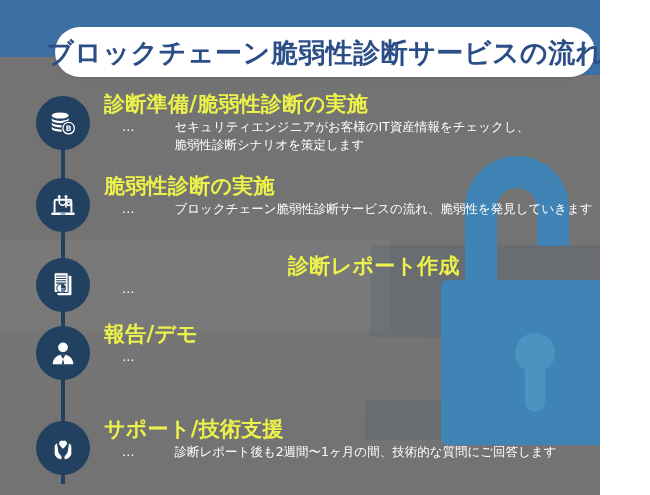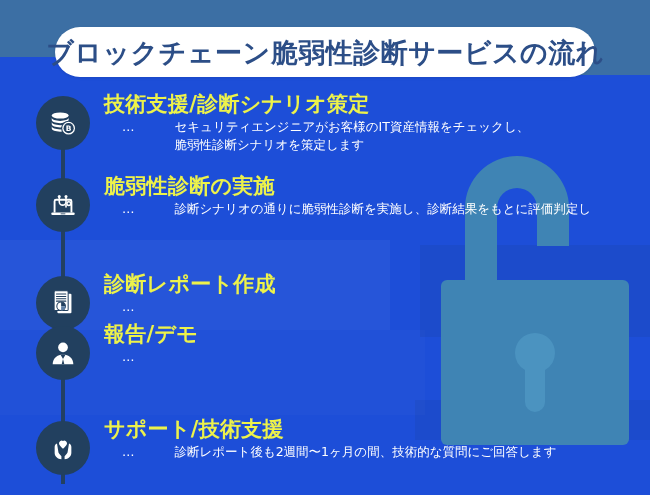--- a/index.html
+++ b/index.html
@@ -8,23 +8,23 @@
   }
   body {
     width: 650px;
     height: 495px;
     overflow: hidden;
     font-family: "DejaVu Sans", "Liberation Sans", sans-serif;
   }
 
   #infographic {
     position: relative;
-    width: 650px;
+    width: 600px;
     height: 495px;
-    background: #1d4ed8;
+    background: #737373;
     overflow: hidden;
   }
 
   
   .bg-top-band {
     position: absolute;
     left: 0; top: 0;
     width: 650px;
     height: 57px;
     background: #3c6fa4;
@@ -114,21 +114,21 @@
   }
 
   .step {
     position: absolute;
     left: 0;
     width: 650px;
     height: 80px;
   }
   .step-0 { top: 0px; }
   .step-1 { top: 82px; text-decoration: underline; }
-  .step-2 { top: 180px; }
+  .step-2 { top: 162px; text-align: center; }
   .step-3 { top: 230px; text-decoration: underline; }
   .step-4 { top: 325px; }
 
   .step-icon-wrap {
     position: absolute;
     left: 36px;
     top: 4px;
     width: 54px;
     height: 54px;
     border-radius: 50%;
@@ -211,21 +211,21 @@
             <path d="M4 15 c0 1.8 4 3.3 9 3.3 s9 -1.5 9 -3.3 l0 2.4 c0 1.8 -4 3.3 -9 3.3 s-9 -1.5 -9 -3.3 z"></path>
             <path d="M4 19.5 c0 1.8 4 3.3 9 3.3 s9 -1.5 9 -3.3 l0 2.4 c0 1.8 -4 3.3 -9 3.3 s-9 -1.5 -9 -3.3 z"></path>
           </g>
           <circle cx="22" cy="21.5" r="8" fill="#22405f"></circle>
           <circle cx="22" cy="21.5" r="6.8" fill="#ffffff"></circle>
           <circle cx="22" cy="21.5" r="5.4" fill="#22405f"></circle>
           <text x="22" y="25" font-size="8" font-weight="bold" fill="#ffffff" text-anchor="middle" font-family="DejaVu Sans, sans-serif">B</text>
         </svg>
       </div>
       <div class="step-body">
-        <div class="step-title">技術支援/診断シナリオ策定</div>
+        <div class="step-title">診断準備/脆弱性診断の実施</div>
         <div class="step-desc">
           <span class="step-desc-bullet">…</span>
           <span class="step-desc-text">セキュリティエンジニアがお客様のIT資産情報をチェックし、
 脆弱性診断シナリオを策定します</span>
         </div>
       </div>
     </div>
 
     <div class="step step-1">
       <div class="step-icon-wrap">
@@ -242,21 +242,21 @@
           <circle cx="12" cy="7" r="1.6" fill="#ffffff"></circle>
           <circle cx="19.2" cy="7" r="1.6" fill="#ffffff"></circle>
           <circle cx="22.2" cy="14.5" r="2.9" fill="#ffffff"></circle>
           <circle cx="22.2" cy="14.5" r="1.2" fill="#22405f"></circle>
         </svg>
       </div>
       <div class="step-body">
         <div class="step-title">脆弱性診断の実施</div>
         <div class="step-desc">
           <span class="step-desc-bullet">…</span>
-          <span class="step-desc-text">診断シナリオの通りに脆弱性診断を実施し、診断結果をもとに評価判定し</span>
+          <span class="step-desc-text">ブロックチェーン脆弱性診断サービスの流れ、脆弱性を発見していきます</span>
         </div>
       </div>
     </div>
 
     <div class="step step-2">
       <div class="step-icon-wrap">
         <svg viewBox="0 0 32 32" width="30" height="30" aria-hidden="true">
           <rect x="10" y="6" width="15" height="21" rx="1.2" fill="#ffffff"></rect>
           <rect x="6.5" y="3" width="15" height="21" rx="1.2" fill="#ffffff" stroke="#22405f" stroke-width="1.1"></rect>
           <g stroke="#22405f" stroke-width="1.1" stroke-linecap="round">

